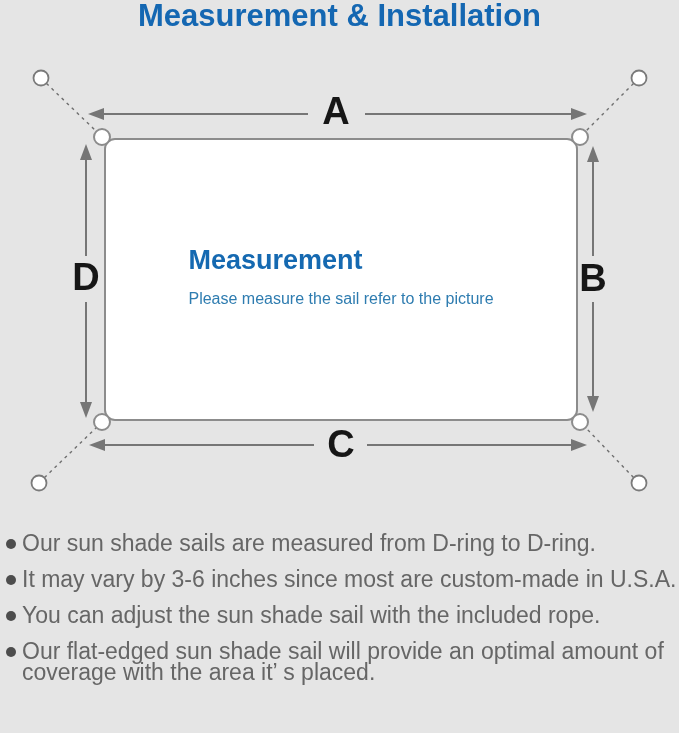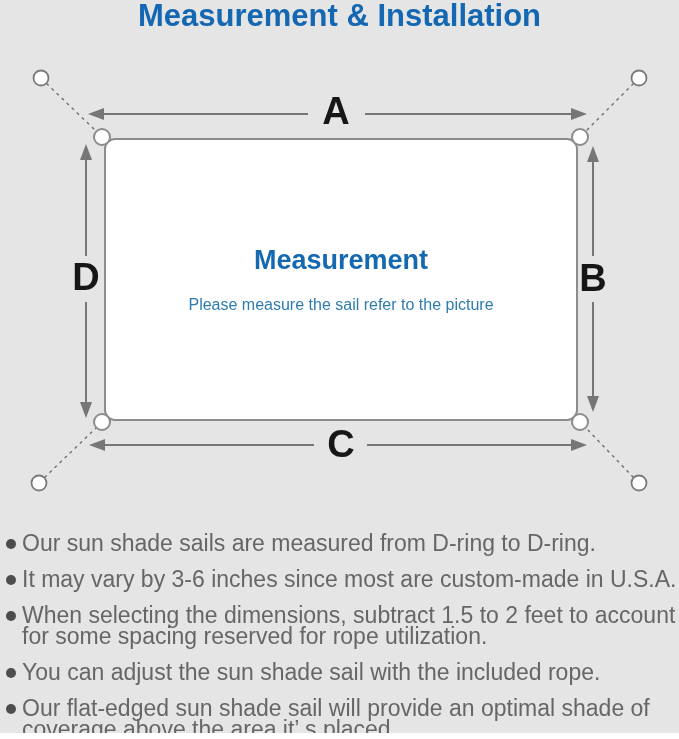--- a/index.html
+++ b/index.html
@@ -25,28 +25,28 @@
     font-size:38px;font-weight:bold;color:#161616;
     line-height:1;
   }
   .lbl-a{left:336px;top:111px;}
   .lbl-b{left:593px;top:278px;}
   .lbl-c{left:341px;top:444px;}
   .lbl-d{left:86px;top:277px;}
   .center-text{
     position:absolute;left:341px;top:246px;
     transform:translateX(-50%);
-    text-align:center;white-space:nowrap;
+    text-align:left;white-space:nowrap;
   }
   .center-title{
     font-size:27px;font-weight:bold;color:#1569b1;
     line-height:1.1;
   }
   .center-subtitle{
-    margin-top:20px;
+    margin-top:14px;
     font-size:16px;color:#2e7cb0;
   }
   .notes{
     position:absolute;left:6px;top:533px;right:2px;
     list-style:none;margin:0;padding:0;
   }
   .notes li{
     display:flex;
     margin-bottom:15px;
     font-size:23px;line-height:21px;color:#666666;
@@ -119,25 +119,21 @@
     <li>
       <span class="dot"></span>
       <span>Our sun shade sails are measured from D-ring to D-ring.</span>
     </li>
     <li>
       <span class="dot"></span>
       <span>It may vary by 3-6 inches since most are custom-made in U.S.A.</span>
     </li>
     <li>
       <span class="dot"></span>
-      <span>When selecting the dimensions, subtract 1.5 to 2 feet to account for some spacing reserved for rope utilization.</span>
-    </li>
-    <li>
-      <span class="dot"></span>
       <span>You can adjust the sun shade sail with the included rope.</span>
     </li>
     <li>
       <span class="dot"></span>
-      <span>Our flat-edged sun shade sail will provide an optimal shade of coverage above the area it’ s placed.</span>
+      <span>Our flat-edged sun shade sail will provide an optimal amount of coverage with the area it’ s placed.</span>
     </li>
   </ul>
 
 </div>
 
 </body></html>

